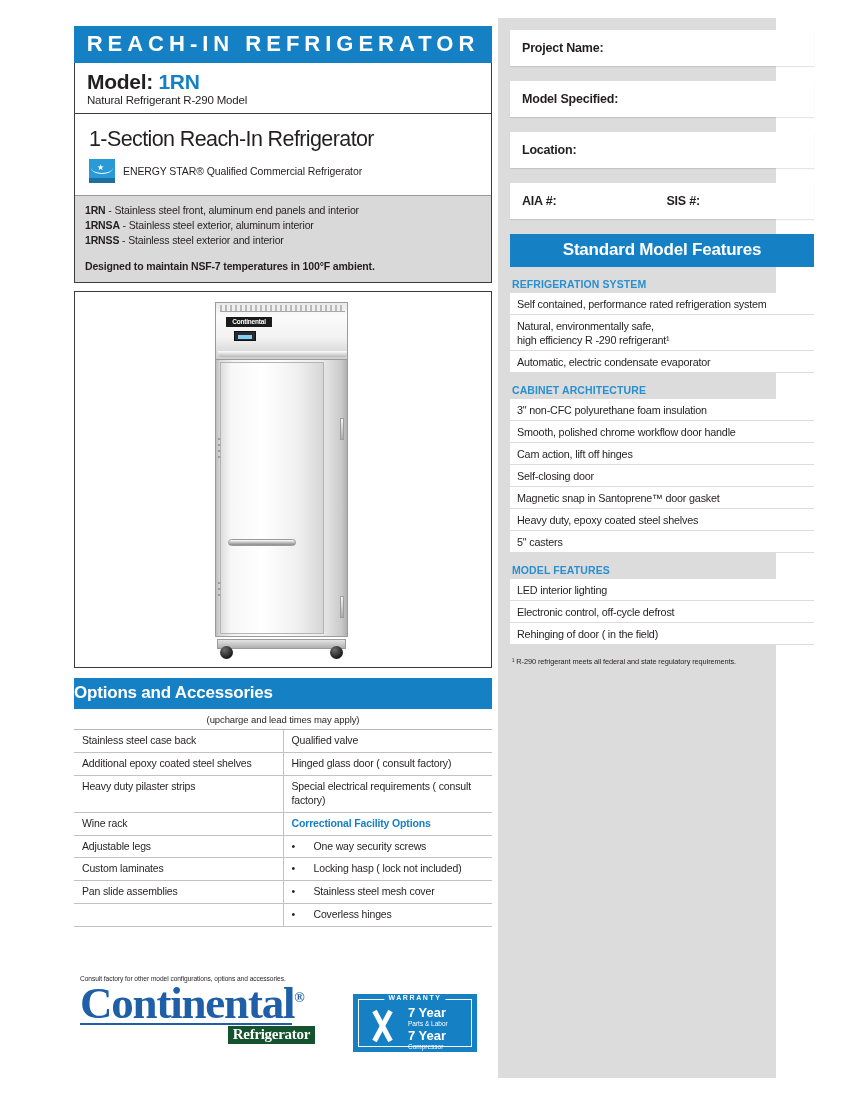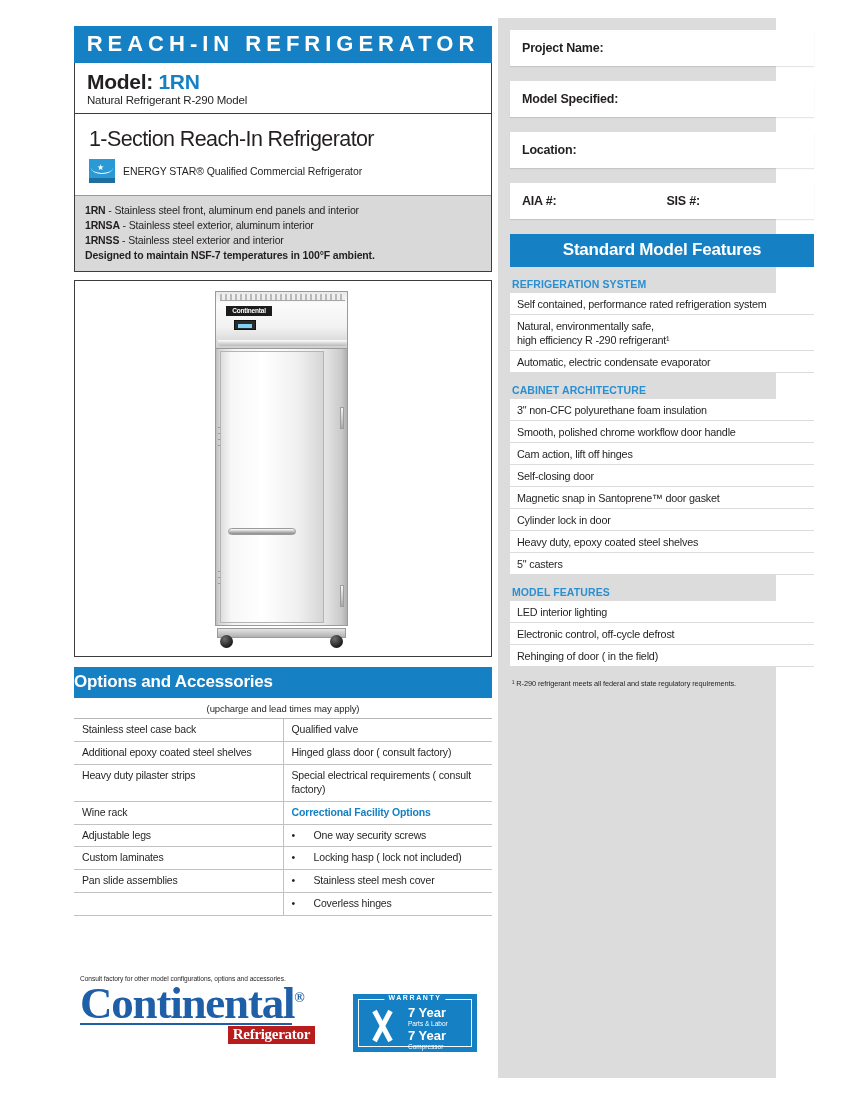--- a/index.html
+++ b/index.html
@@ -67,21 +67,21 @@
 
   .variants {
     background: #d9d9d9;
     border-top: 1px solid #9a9a9a;
     padding: 7px 10px 8px;
     font-size: 10.5px;
     line-height: 1.42;
     letter-spacing: -0.15px;
   }
   .variants b { font-weight: bold; }
-  .variants .bold-line { font-weight: bold; margin-top: 1px; }
+  .variants .bold-line { font-weight: bold; margin-top: 12px; }
 
   .photo-box {
     margin-top: 8px;
     border: 1.5px solid #3c3c3c;
     background: #fff;
     height: 377px;
     position: relative;
     overflow: hidden;
   }
 
@@ -183,21 +183,21 @@
   .logo-row { display: flex; align-items: flex-start; }
   .cont-logo { position: relative; width: 235px; }
   .cont-word {
     font-family: "Liberation Serif", serif;
     color: #1e5fa8; font-size: 45px; font-weight: bold;
     line-height: 0.95; letter-spacing: -1.2px;
   }
   .cont-word sup { font-size: 14px; vertical-align: super; }
   .cont-rule { height: 2.5px; background: #1e5fa8; width: 212px; margin-top: -2px; }
   .cont-sub {
-    background: #b91c1c; color: #fff; font-size: 15px; font-weight: bold;
+    background: #14532d; color: #fff; font-size: 15px; font-weight: bold;
     display: inline-block; padding: 0 5px 1px; float: right; margin-top: 1px;
     font-family: "Liberation Serif", serif; letter-spacing: -0.3px;
   }
   .warranty {
     width: 124px; height: 58px; background: #1580c4; margin-left: 38px; margin-top: 12px;
     position: relative; border: 1px solid #1580c4;
   }
   .warranty .inner { position: absolute; inset: 4px; border: 1.5px solid #ffffff; }
   .warranty .wlabel {
     position: absolute; left: 50%; top: -1px; transform: translateX(-50%);
@@ -422,21 +422,20 @@
         <div class="feat-item">Automatic, electric condensate evaporator</div>
       </div>
 
       <div class="feat-group">
         <div class="feat-head">CABINET ARCHITECTURE</div>
         <div class="feat-item">3" non-CFC polyurethane foam insulation</div>
         <div class="feat-item">Smooth, polished chrome workflow door handle</div>
         <div class="feat-item">Cam action, lift off hinges</div>
         <div class="feat-item">Self-closing door</div>
         <div class="feat-item">Magnetic snap in Santoprene™ door gasket</div>
-        <div class="feat-item">Cylinder lock in door</div>
         <div class="feat-item">Heavy duty, epoxy coated steel shelves</div>
         <div class="feat-item">5" casters</div>
       </div>
 
       <div class="feat-group">
         <div class="feat-head">MODEL FEATURES</div>
         <div class="feat-item">LED interior lighting</div>
         <div class="feat-item">Electronic control, off-cycle defrost</div>
         <div class="feat-item">Rehinging of door ( in the field)</div>
       </div>

